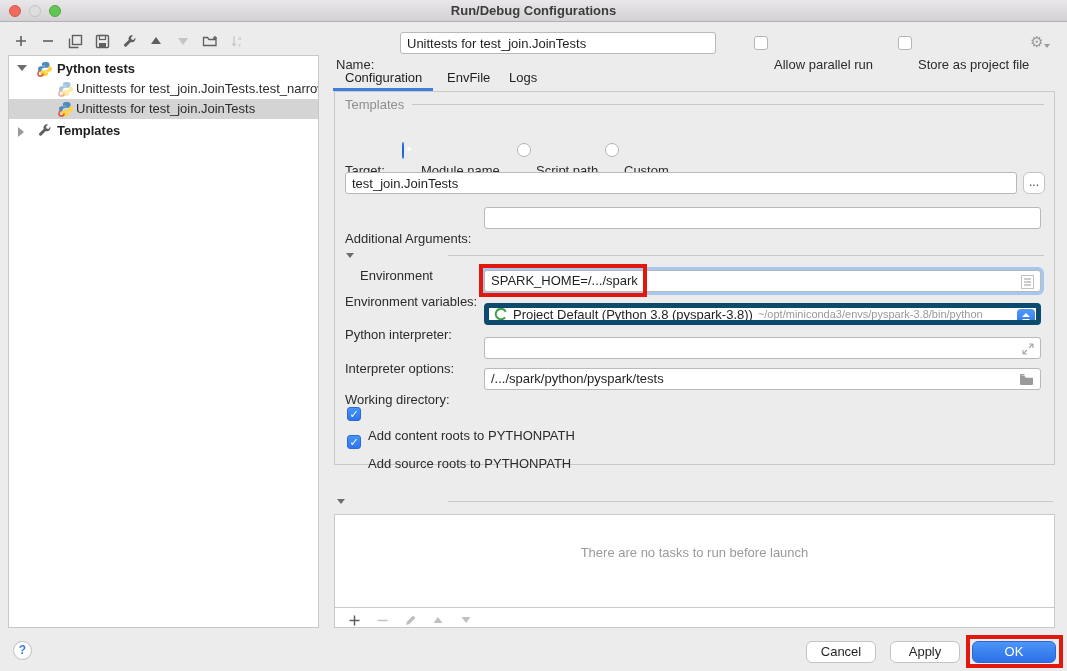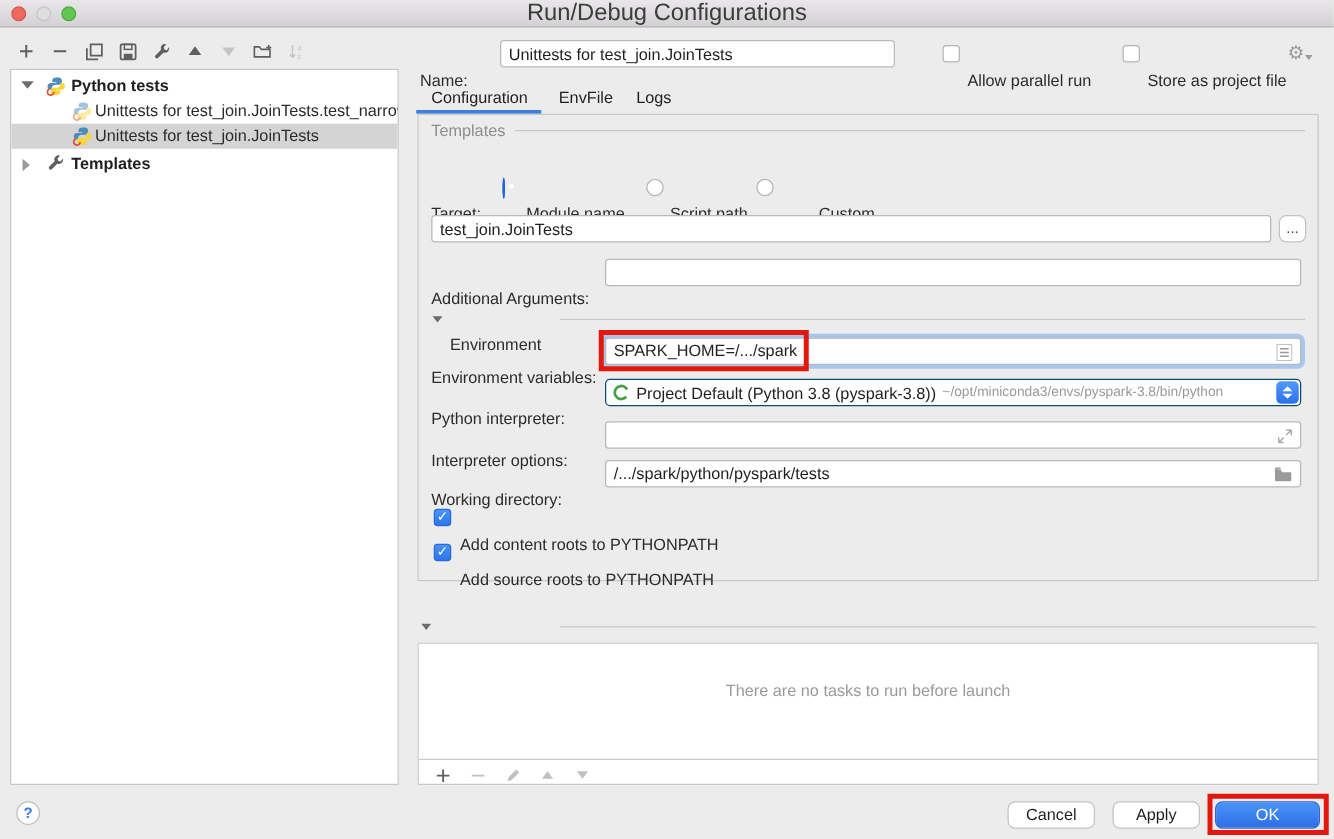--- a/index.html
+++ b/index.html
@@ -19,21 +19,21 @@
     left:0; top:0; width:1067px; height:22px;
     background: linear-gradient(#e9e7e9, #d3d1d3);
     border-bottom: 1px solid #b2b0b2;
   }
   .traffic { position:absolute; top:5px; width:12px; height:12px; border-radius:50%; }
   .tl-close { left:9px;  background:#ee6a5f; border:1px solid #d8564b; }
   .tl-min   { left:29px; background:#dfdedf; border:1px solid #c6c5c6; }
   .tl-zoom  { left:49px; background:#61c654; border:1px solid #50a943; }
   .title-text {
     width:100%; text-align:center; line-height:21px;
-    color:#3c3c3c; font-size:19px;
+    color:#3c3c3c; font-size:13px;font-weight:bold;
   }
 
   
   .side-toolbar { left:12px; top:32px; display:flex; gap:9px; align-items:center; }
   .tbicon { width:18px; height:18px; display:flex; align-items:center; justify-content:center; }
 
   
   .tree-box {
     left:8px; top:55px; width:311px; height:573px;
     background:#ffffff; border:1px solid #c8c8c8;
@@ -98,21 +98,21 @@
     background:#fff; border:1px solid #c3c3c3; border-radius:6px;
     text-align:center; line-height:18px; color:#444; font-size:12px;
   }
 
   .focus-ring { box-shadow:0 0 0 3px #a6c7f0; }
 
   .red-annotation { border:4px solid #e2180f; background:transparent; pointer-events:none; }
 
   .select-box {
     left:484px; top:303px; width:557px; height:22px;
-    background:#fff; border:1px solid #0c4a6e; border-radius:4px;
+    background:#fff; border:5px solid #0c4a6e; border-radius:4px;
     display:flex; align-items:center; padding-left:5px; overflow:hidden;
   }
   .select-text { margin-left:5px; white-space:nowrap; }
   .select-path { margin-left:5px; color:#9a9a9a; font-size:11px; white-space:nowrap; }
   .spinner {
     position:absolute; right:1px; top:1px; width:18px; height:18px;
     border-radius:4px; background:linear-gradient(#519af8,#2a70ee);
     display:flex; flex-direction:column; align-items:center; justify-content:center; gap:2px;
   }
   .spin-up { width:0; height:0; border-left:4px solid transparent; border-right:4px solid transparent; border-bottom:4px solid #fff; }
@@ -280,21 +280,21 @@
 <span class="abs gray-label" style="left:345px; top:97px;">Templates</span>
 <div class="abs group-line" style="left:412px; top:104px; width:632px;"></div>
 
 
 <span class="abs label" style="left:345px; top:143px;">Target:</span>
 <span class="abs radio radio-on" style="left:402px; top:143px;"></span>
 <span class="abs label" style="left:421px; top:143px;">Module name</span>
 <span class="abs radio" style="left:517px; top:143px;"></span>
 <span class="abs label" style="left:536px; top:143px;">Script path</span>
 <span class="abs radio" style="left:605px; top:143px;"></span>
-<span class="abs label" style="left:655px; top:143px;">Custom</span>
+<span class="abs label" style="left:624px; top:143px;">Custom</span>
 
 
 <input class="abs field" style="left: 345px; top: 172px; width: 672px;" value="test_join.JoinTests">
 <div class="abs browse-btn">...</div>
 
 
 <span class="abs label" style="left:345px; top:211px;">Additional Arguments:</span>
 <input class="abs field" style="left: 484px; top: 207px; width: 557px;" value="">
 
 

